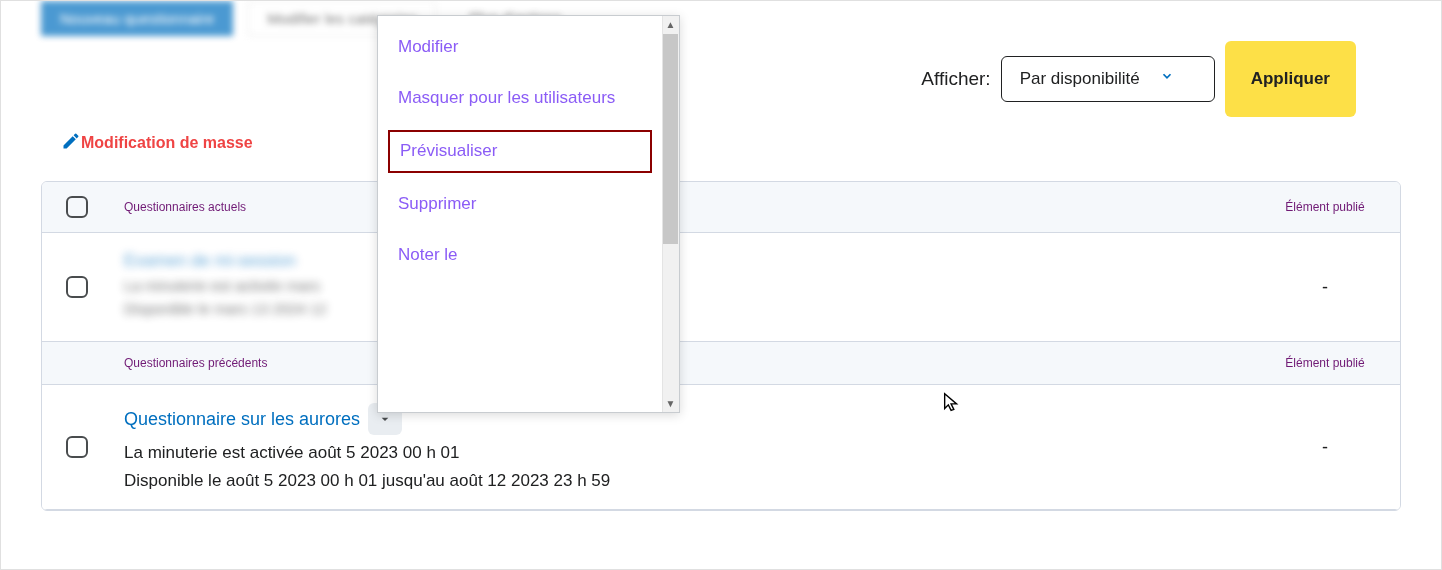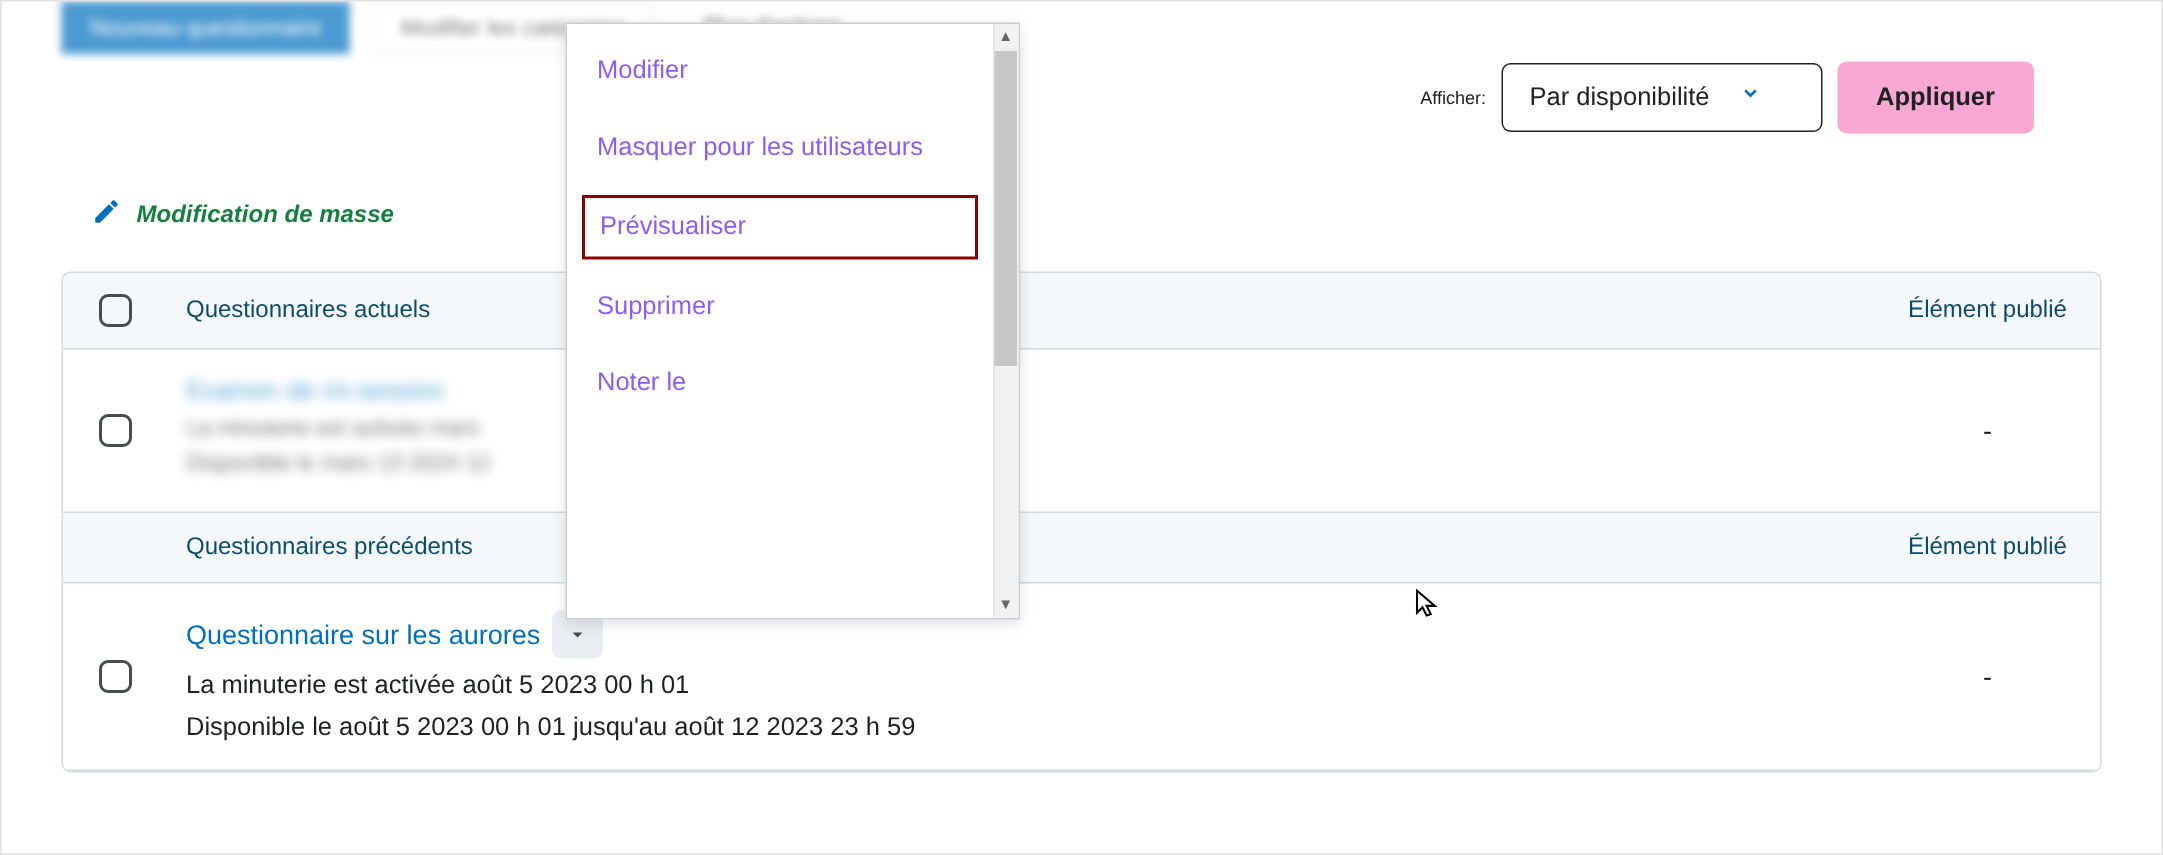--- a/index.html
+++ b/index.html
@@ -48,61 +48,59 @@
     }
     .filter-row {
       position: absolute;
       right: 85px;
       top: 40px;
       display: flex;
       align-items: center;
       gap: 10px;
     }
     .filter-label {
-      font-size: 12px;
+      font-size: 19px;
       color: #202122;
     }
     .filter-select {
       border: 1.5px solid #202122;
       border-radius: 6px;
       padding: 12px 40px 12px 18px;
       font-size: 17px;
       background: #fff;
       position: relative;
       display: flex;
       align-items: flex-start;
       gap: 20px;
       cursor: pointer;
     }
     .filter-select .chev {
       font-size: 14px;
       color: #006fbf;
     }
     .apply-btn {
-      background: #f9a8d4;
+      background: #fde047;
       border: none;
       border-radius: 6px;
-      padding: 14px 26px;
+      padding: 28px 26px;
       font-size: 17px;
       font-weight: 700;
       color: #202122;
       cursor: pointer;
     }
     .bulk-edit {
       position: absolute;
       left: 60px;
       top: 130px;
       display: flex;
       align-items: center;
-      gap: 10px;
-      color: #15803d;
+      color: #ef4444;
       font-weight: 600;
       font-size: 16px;
       cursor: pointer;
-      font-style: italic;
     }
     .bulk-edit svg { width: 20px; height: 20px; fill: #006fbf; }
     .table-wrap {
       margin: 10px 40px 0 40px;
       border: 1px solid #d3d9e3;
       border-radius: 6px;
       overflow: hidden;
     }
     table {
       width: 100%;
@@ -112,22 +110,22 @@
       border-bottom: 1px solid #d3d9e3;
       text-align: left;
       vertical-align: middle;
     }
     .col-check { width: 70px; text-align: center; }
     .col-main { }
     .col-pub { width: 150px; text-align: center; }
     th {
       background: #f5f8fb;
       font-weight: 400;
-      font-size: 16px;
-      color: #0c4a6e;
+      font-size: 12px;
+      color: #701a75;
       padding: 14px 12px;
     }
     th.section-header {
       background: #f5f8fb;
     }
     td {
       padding: 18px 12px;
       background: #fff;
     }
     .checkbox {

